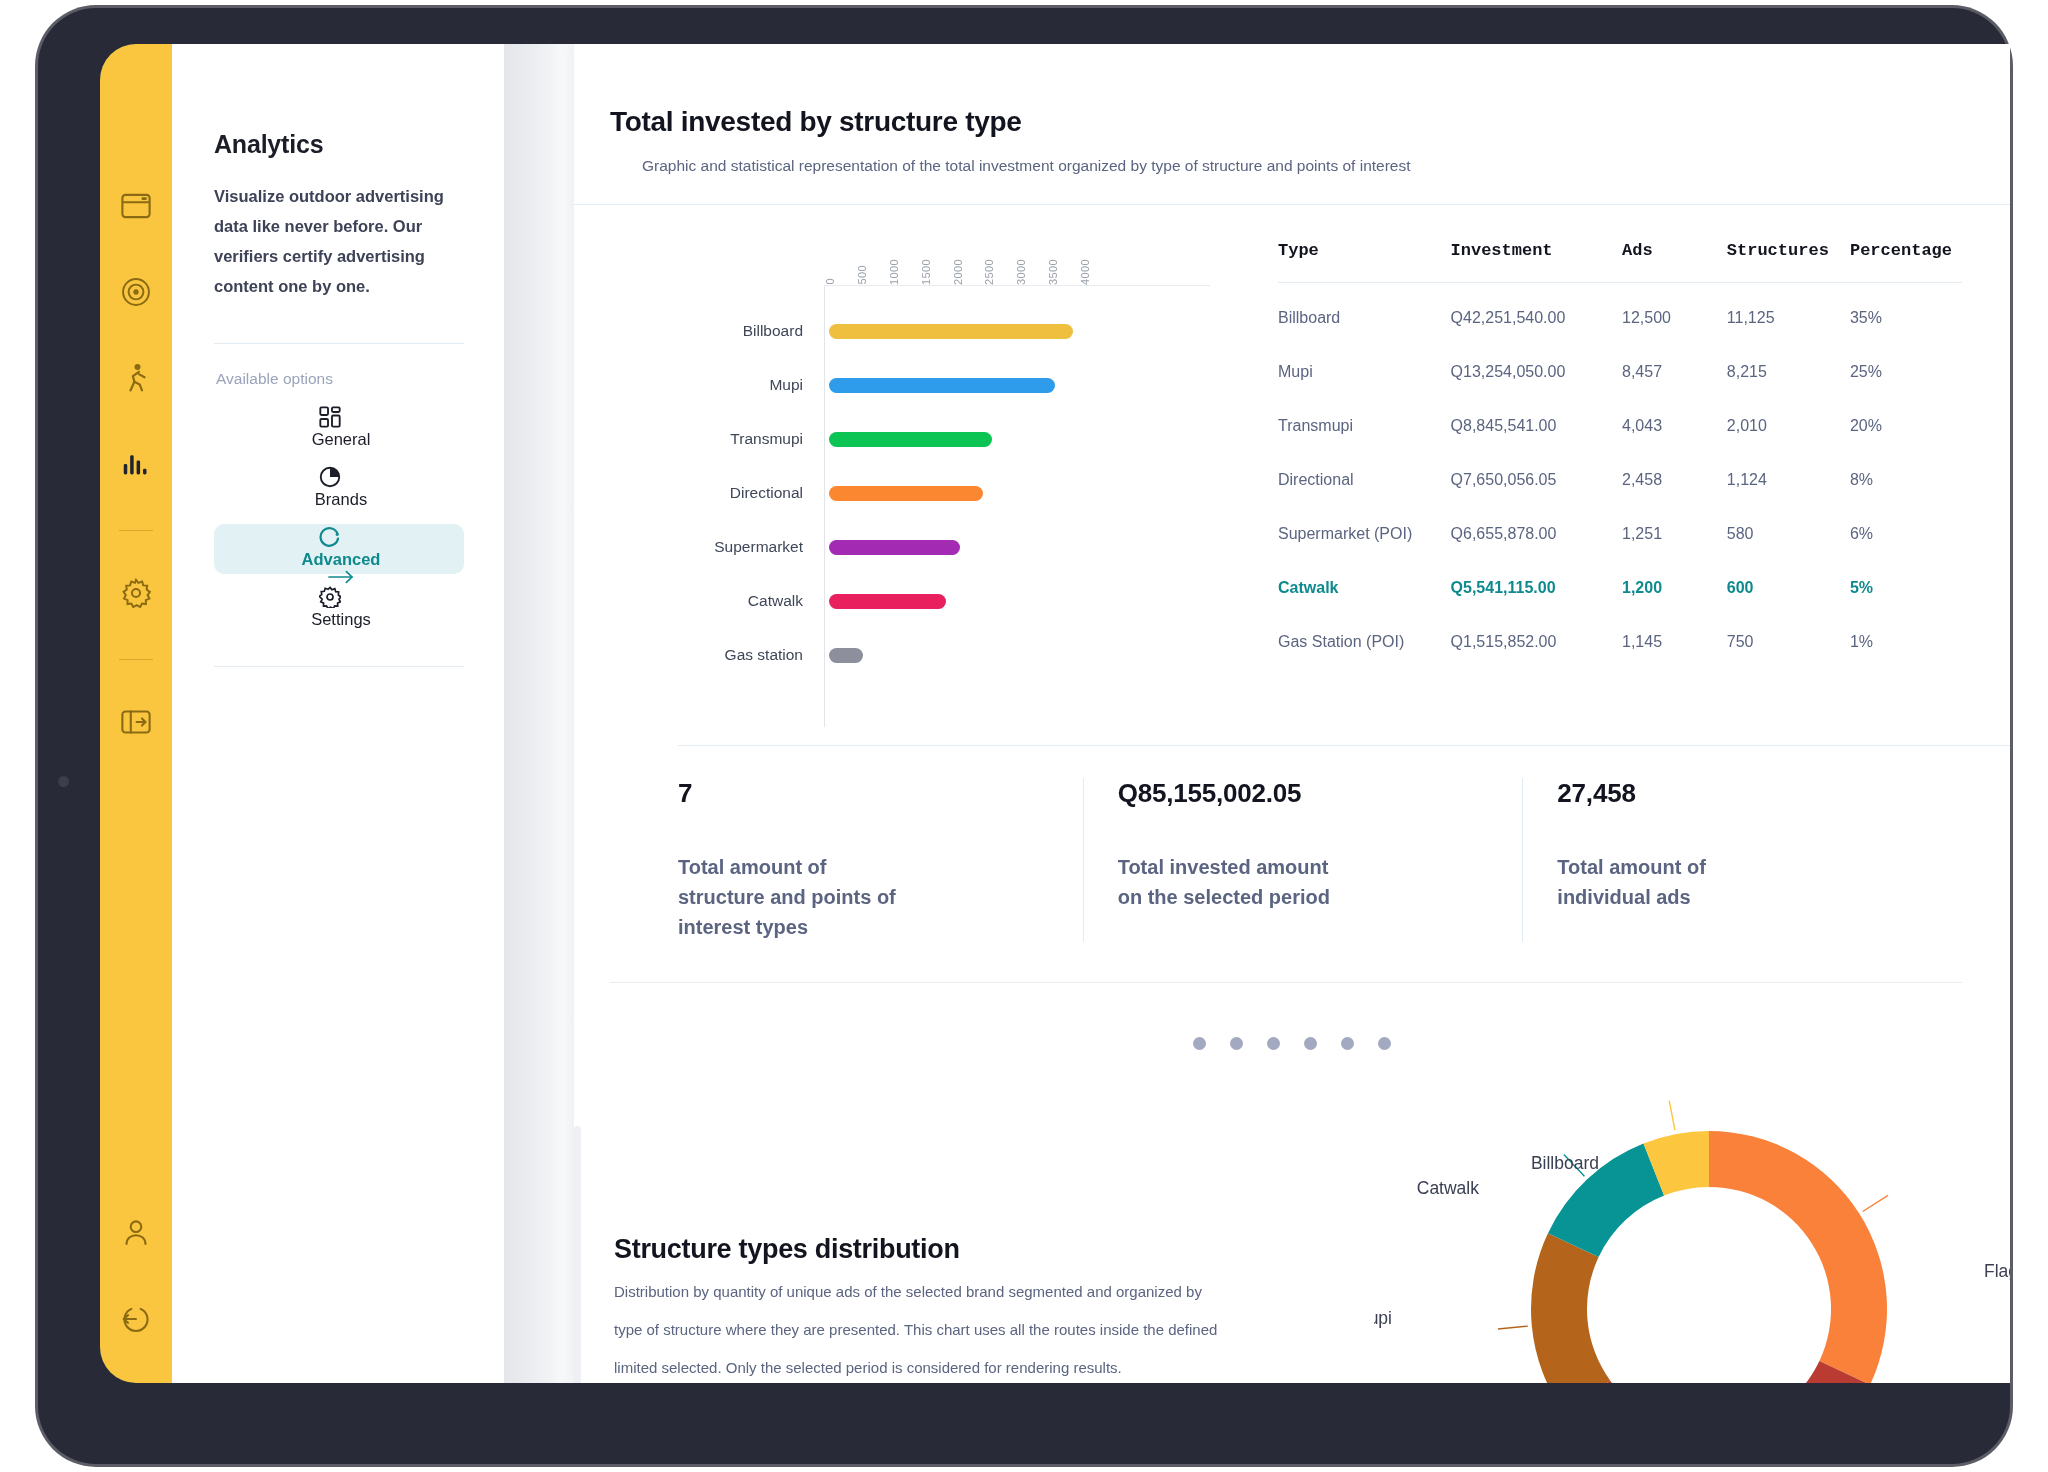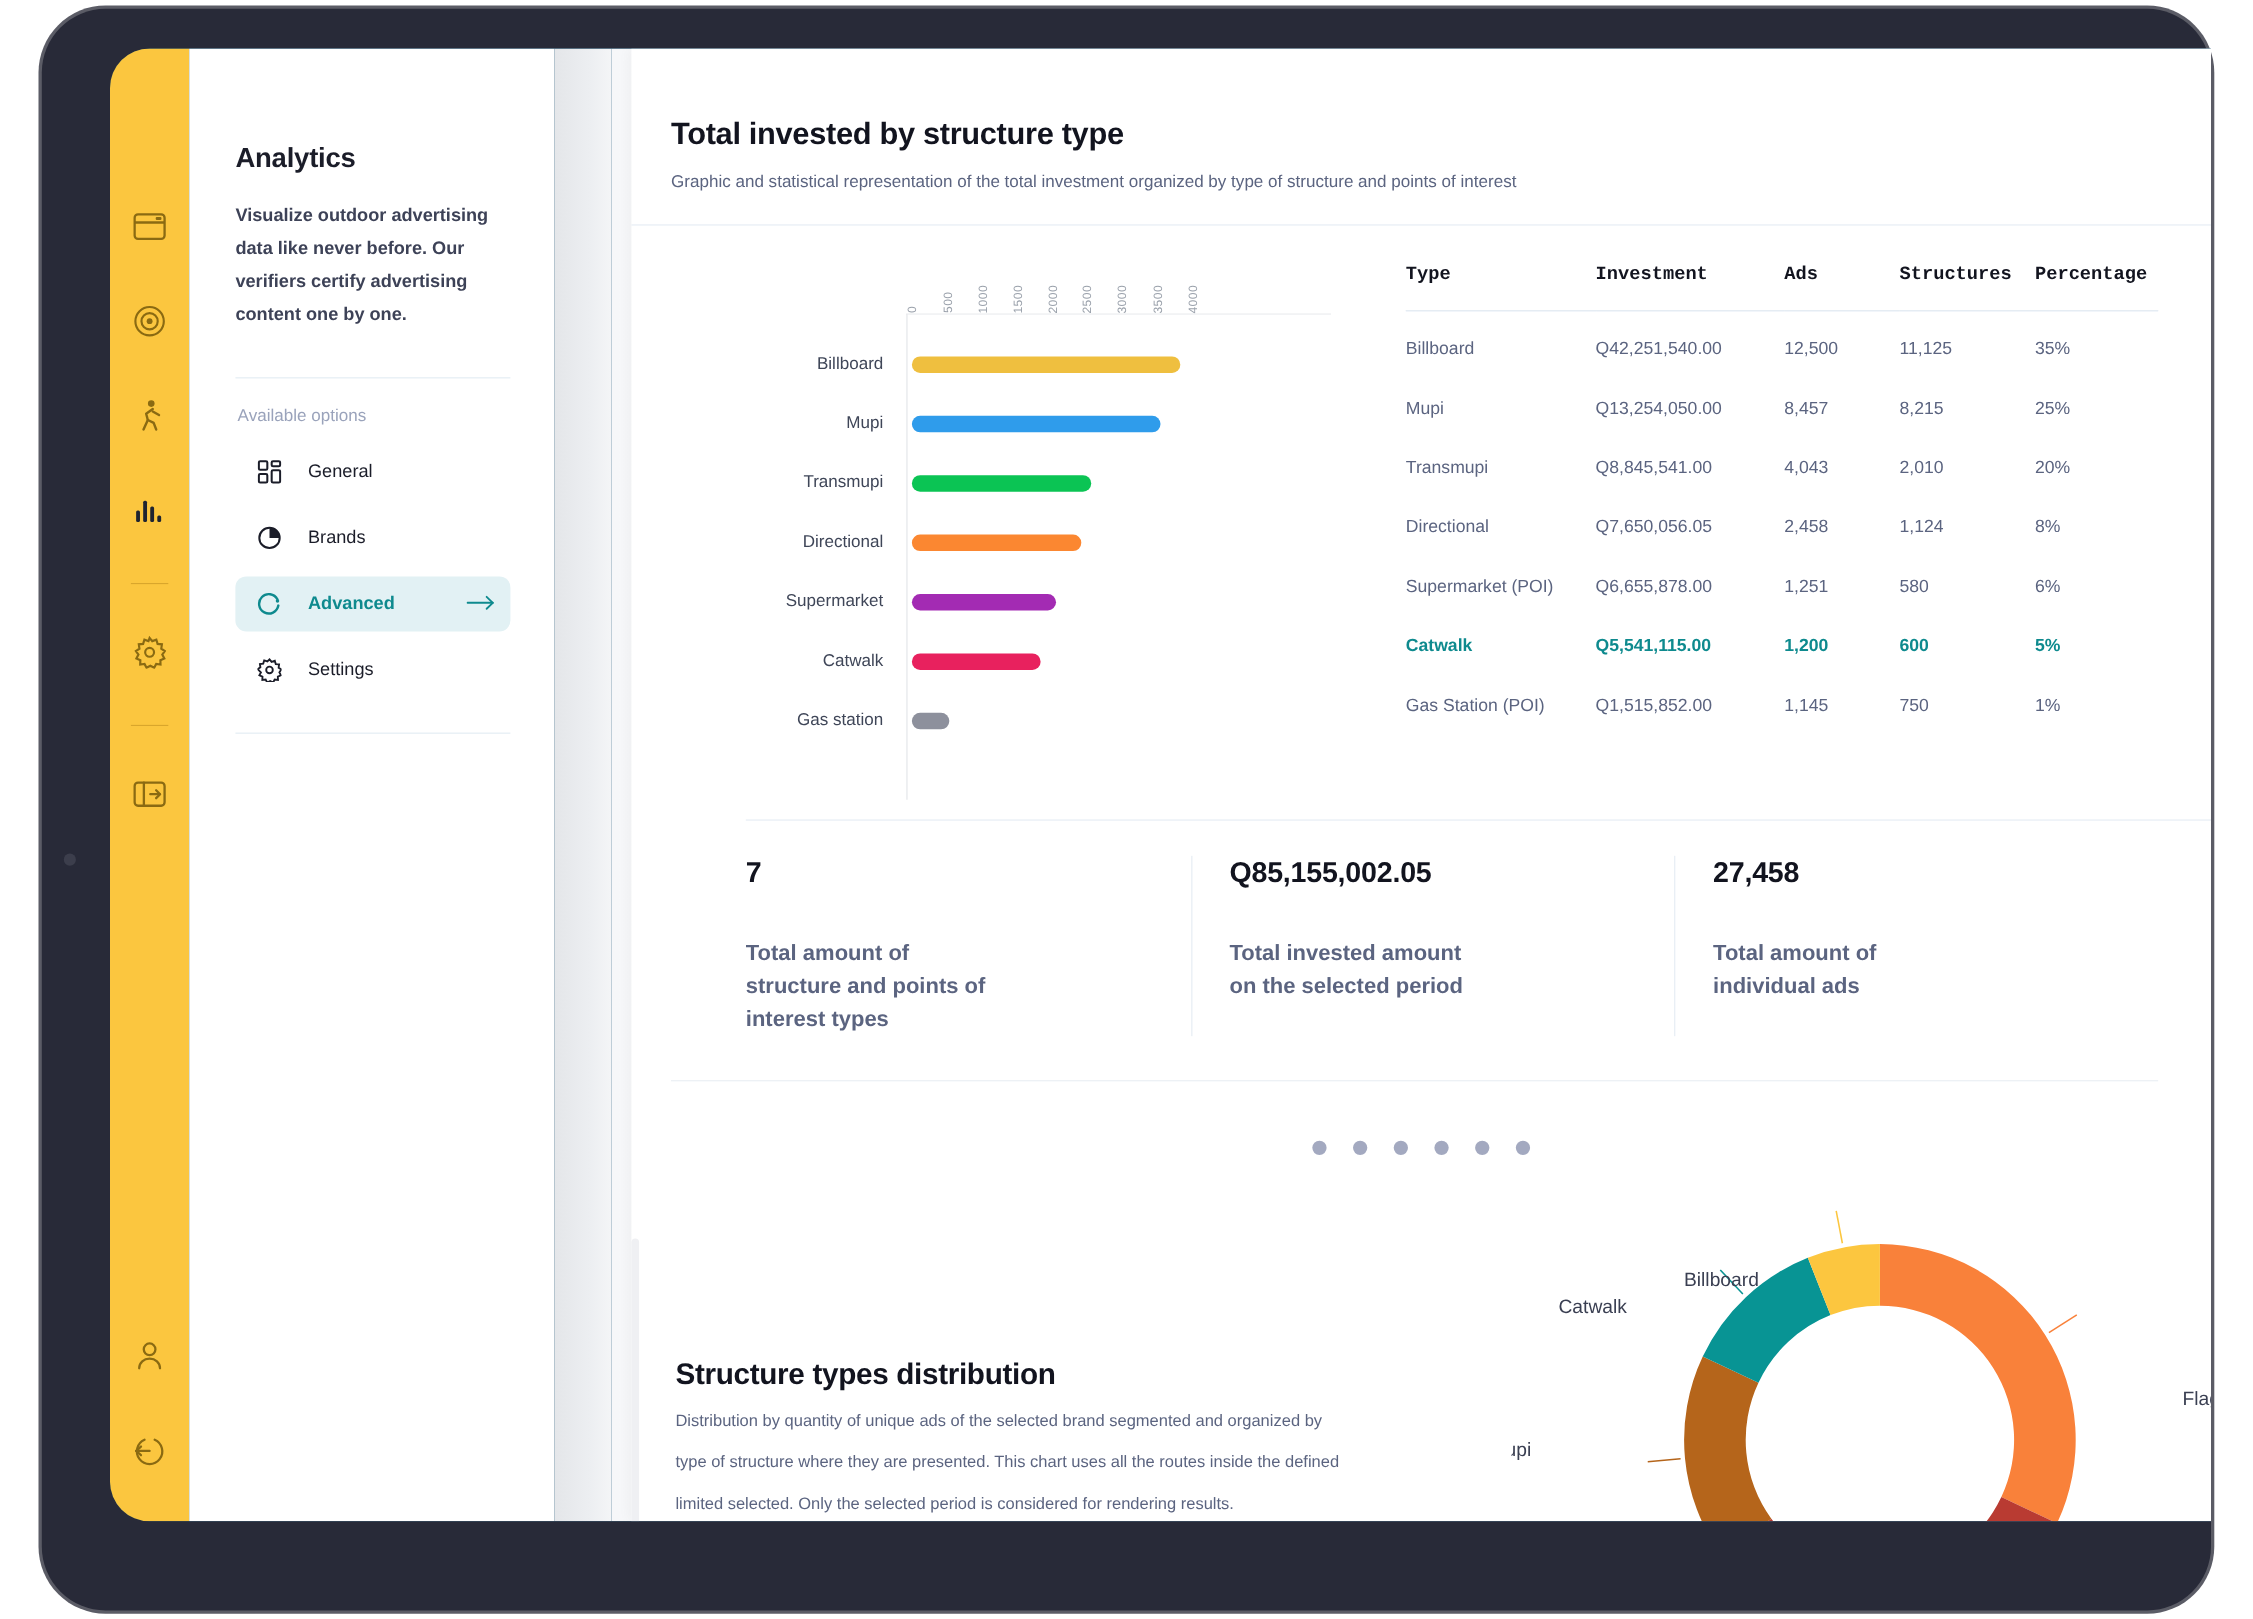--- a/index.html
+++ b/index.html
@@ -95,20 +95,21 @@
     padding-left: 2px;
   }
   .menu-item {
     display: flex;
     align-items: center;
     height: 50px;
     padding: 0 14px 0 18px;
     border-radius: 10px;
     margin-bottom: 10px;
     cursor: pointer;
+    flex-direction: column;
   }
   .menu-item .mi-icon {
     width: 26px; height: 26px;
     display: flex; align-items: center; justify-content: center;
     margin-right: 22px;
     flex: 0 0 26px;
   }
   .menu-item .mi-label {
     font-size: 16.5px;
     color: #1b1d29;
@@ -144,21 +145,21 @@
     box-shadow: -3px 0 10px rgba(0,0,0,0.035);
   }
 
   #card-header { padding: 62px 62px 0 36px; }
   #chart-title {
     font-size: 28px; font-weight: bold; color: #12141f;
     letter-spacing: -0.3px;
     margin-bottom: 19px;
   }
   #chart-subtitle {
-    font-size: 15.5px; color: #5b6480; font-weight: 500;
+    font-size: 15.5px; color: #5b6480; font-weight: 500; margin-left: 32px;
   }
   #header-rule {
     height: 1px; background: #e4ecf3;
     margin: 29px 0 0 0;
   }
 
   
   #content-row {
     display: flex;
     padding: 0 48px 0 36px;

